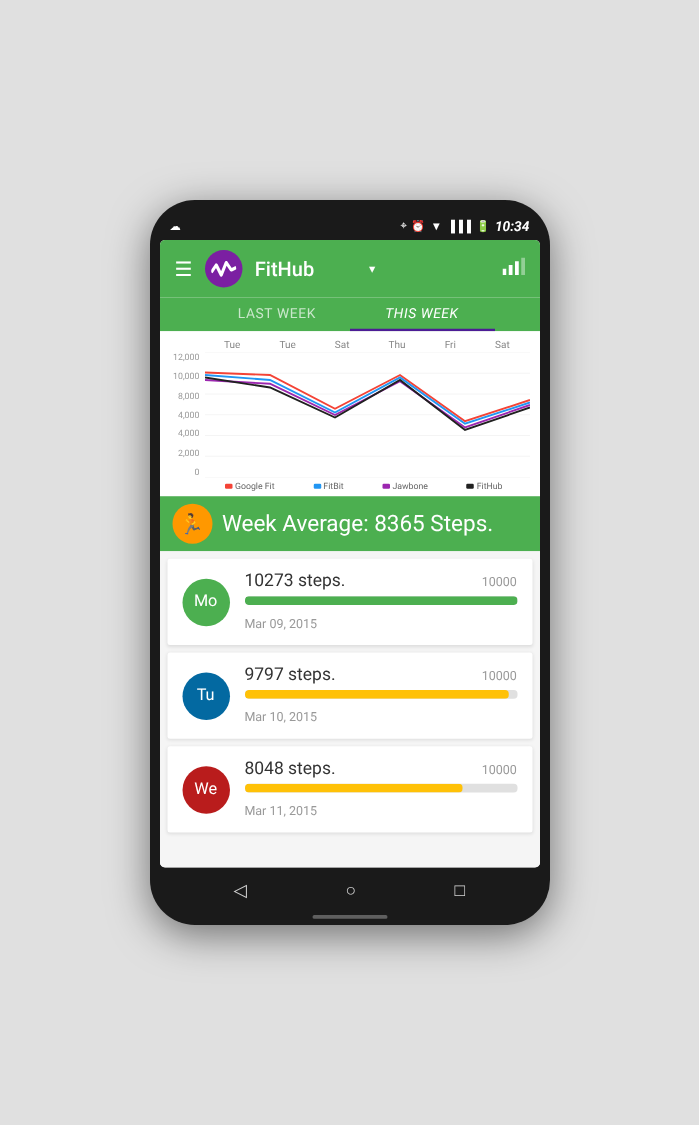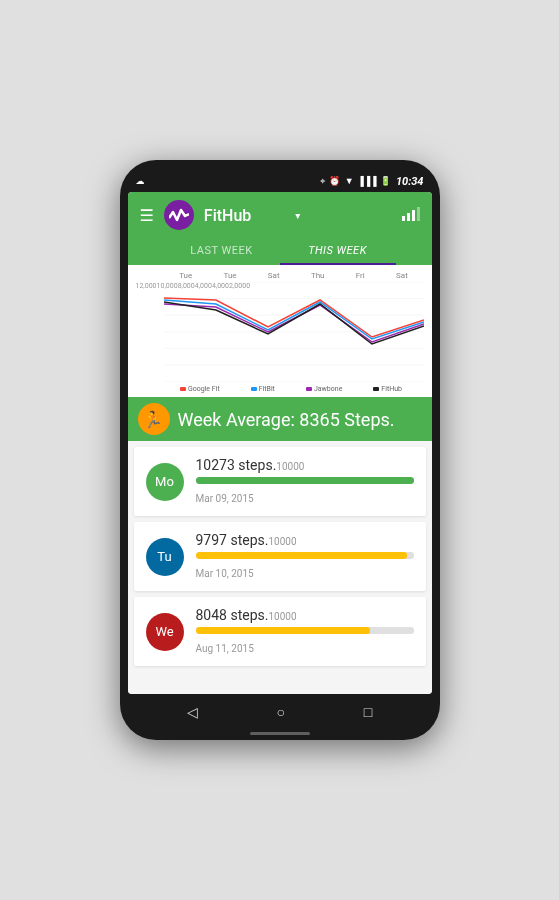--- a/index.html
+++ b/index.html
@@ -147,21 +147,21 @@
       padding-left: 28px;
     }
 
     .chart-container {
       display: flex;
       height: 100px;
     }
 
     .chart-y-axis {
       display: flex;
-      flex-direction: row;
+      flex-direction: column;
       justify-content: space-between;
       width: 28px;
       font-size: 7px;
       color: #999;
       text-align: right;
       padding-right: 4px;
     }
 
     .chart-svg-area {
       flex: 1;
@@ -247,21 +247,21 @@
       font-weight: normal;
       flex-shrink: 0;
     }
 
     .day-info {
       flex: 1;
     }
 
     .day-steps-row {
       display: flex;
-      justify-content: flex-start;
+      justify-content: space-between;
       align-items: baseline;
       margin-bottom: 4px;
     }
 
     .day-steps {
       font-size: 14px;
       font-weight: 400;
       color: #333;
     }
 
@@ -464,21 +464,21 @@
           <span>We</span>
         </div>
         <div class="day-info">
           <div class="day-steps-row">
             <span class="day-steps">8048 steps.</span>
             <span class="day-goal">10000</span>
           </div>
           <div class="progress-bar-bg">
             <div class="progress-bar-fill" style="width:80%;background:#FFC107;"></div>
           </div>
-          <span class="day-date">Aug 11, 2015</span>
+          <span class="day-date">Mar 11, 2015</span>
         </div>
       </div>
 
     </div>
   </div>
 
   <div class="phone-bottom">
     <span class="nav-btn">◁</span>
     <span class="nav-btn">○</span>
     <span class="nav-btn">□</span>

